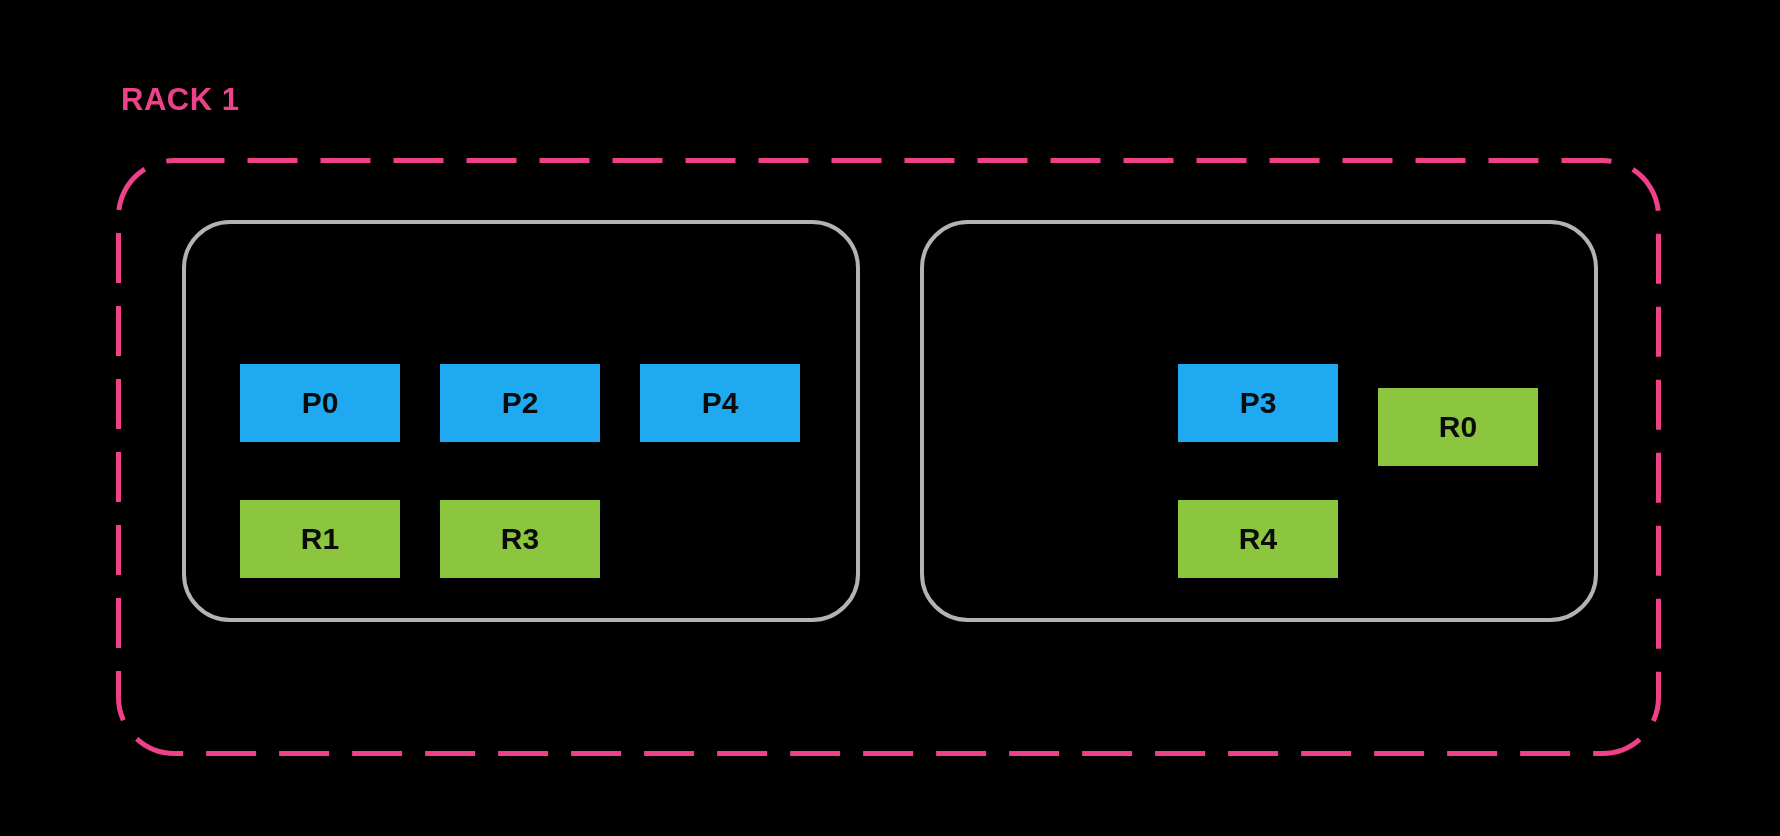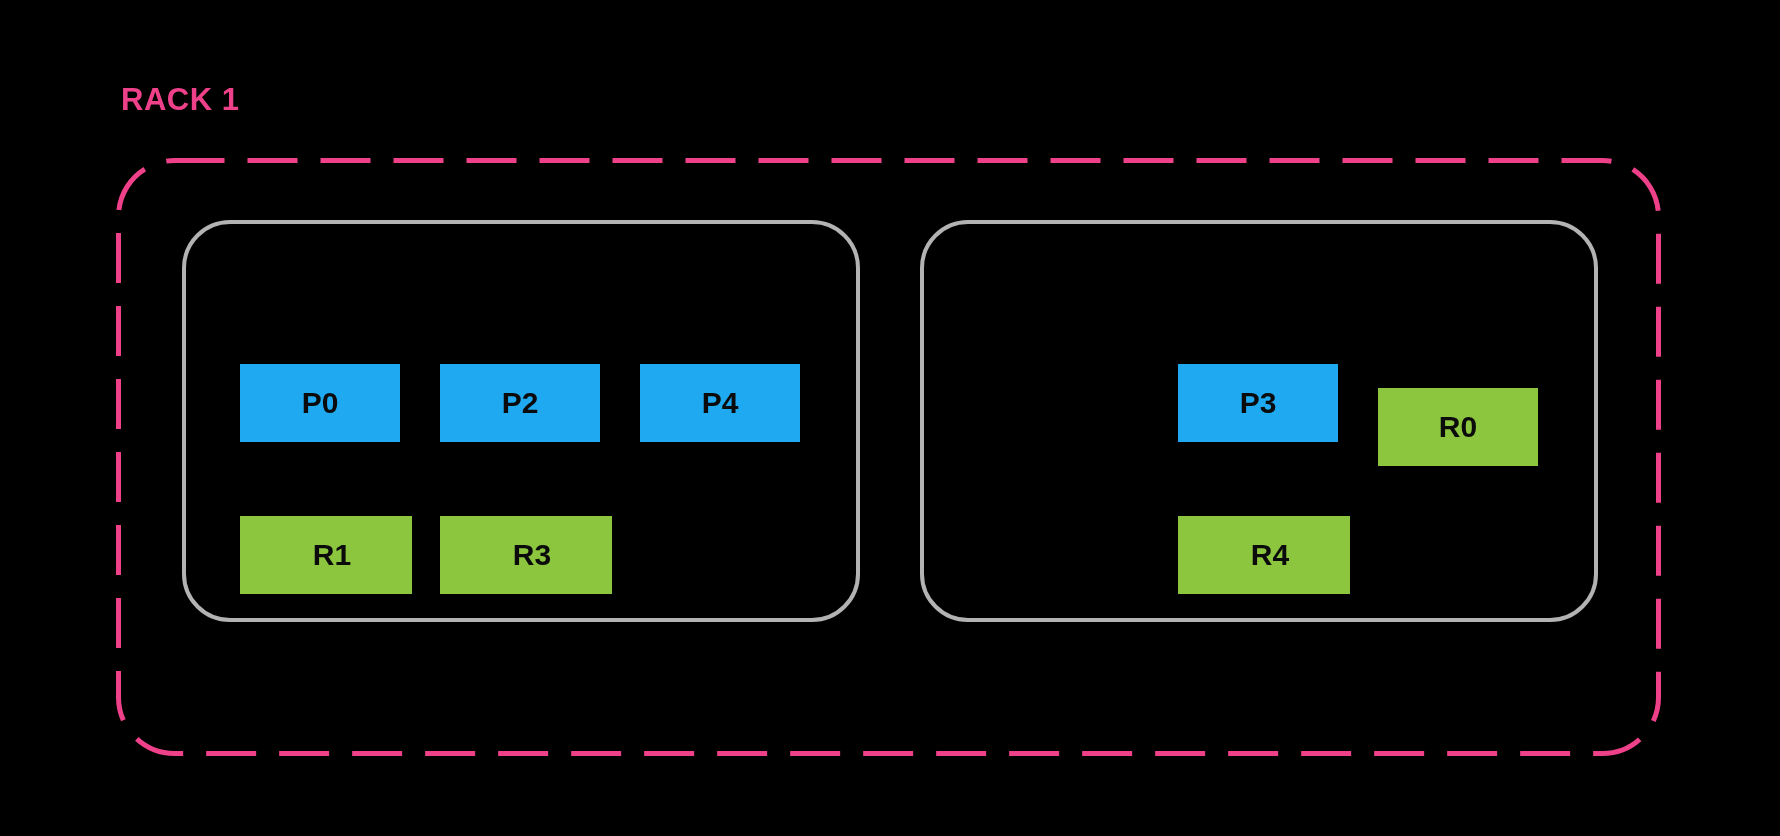--- a/index.html
+++ b/index.html
@@ -60,21 +60,21 @@
     font-size: 30px;
     font-weight: 700;
     color: var(--node-text, #0B0B0B);
   }
   .node.primary { background: var(--primary, #1FA9F1); }
   .node.replica { background: var(--replica, #8CC63E); margin-top: 24px; }
   .c0 { left: 54px; }
   .c1 { left: 254px; }
   .c2 { left: 454px; }
   .row-top { top: 140px; }
-  .row-bottom { top: 268px; padding-left: 12px; }
+  .row-bottom { top: 252px; }
 </style>
 </head>
 <body>
 
 <div class="stage">
 
   <div class="rack-label">RACK 1</div>
 
   <svg class="rack-border-svg" viewBox="0 0 1547 600" xmlns="http://www.w3.org/2000/svg">
     <rect x="3.5" y="3.5" width="1540" height="593" rx="56" ry="56"></rect>

